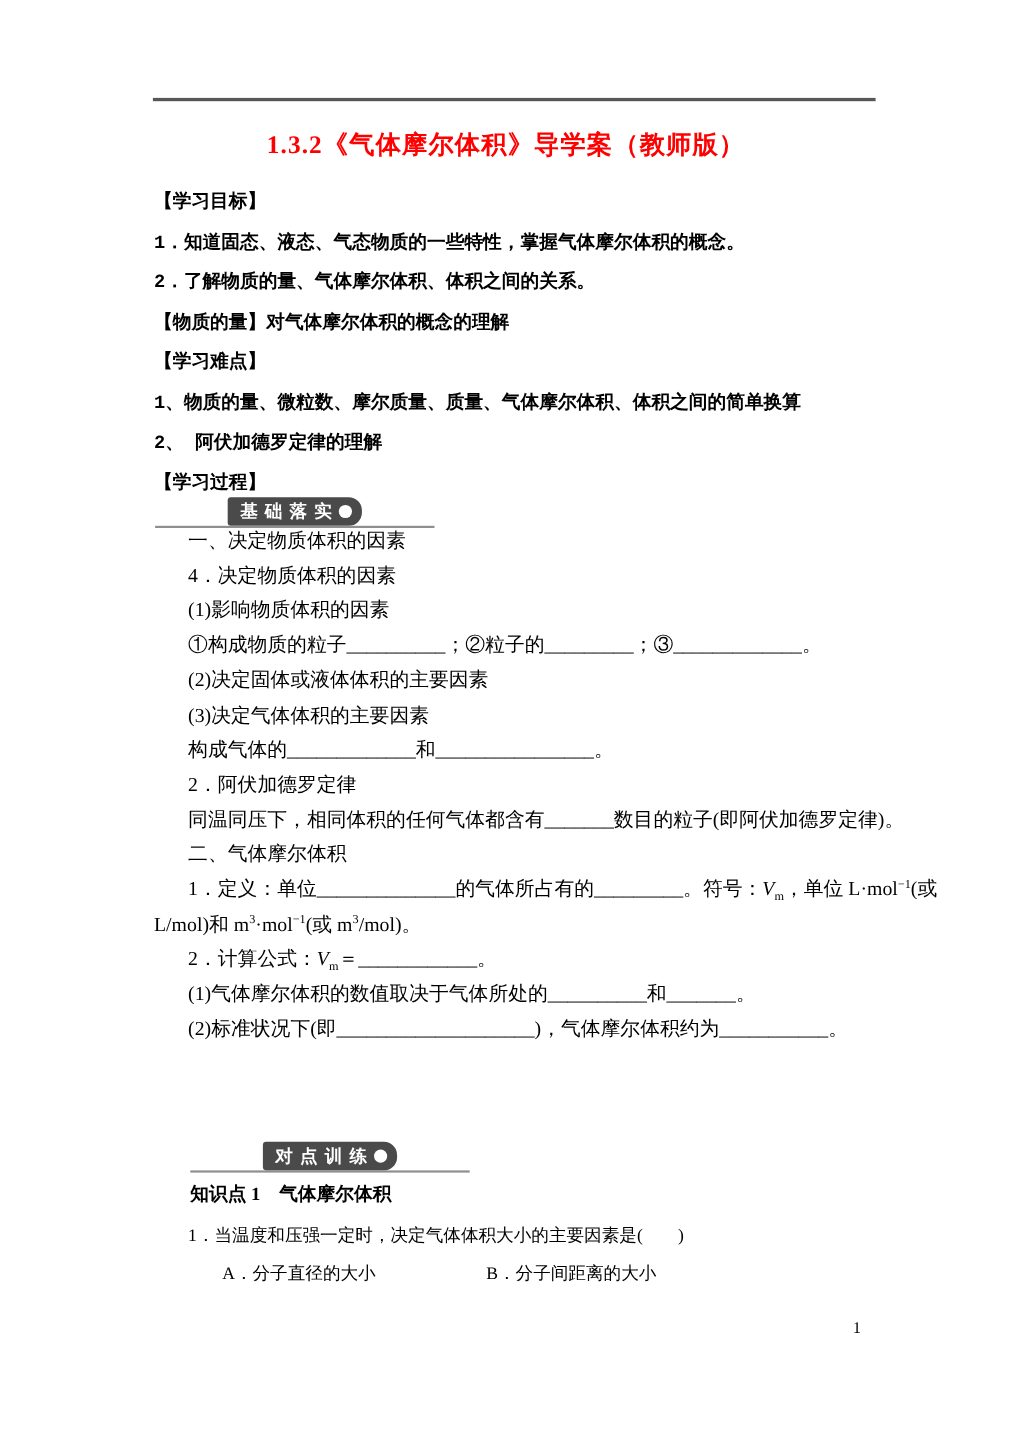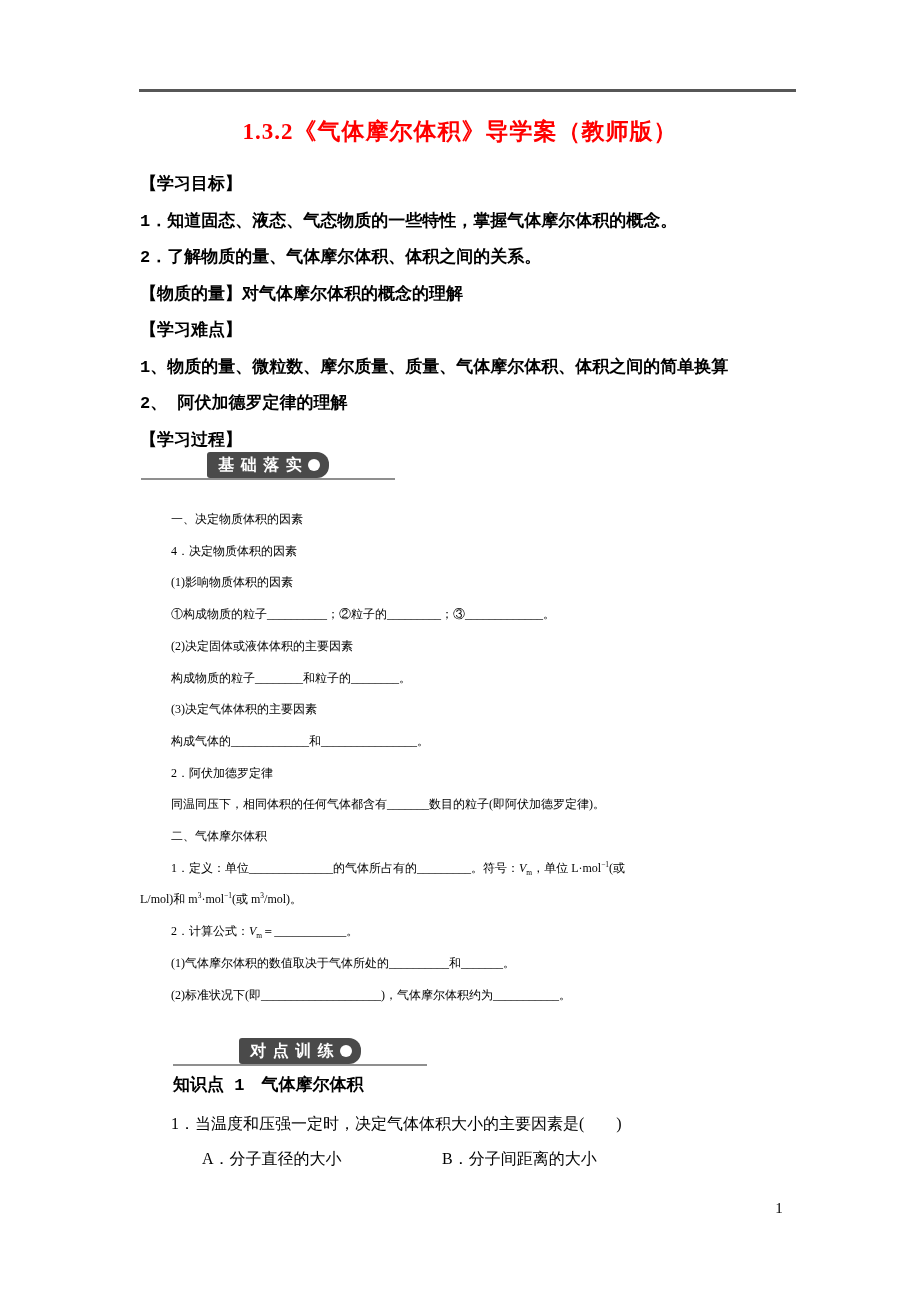--- a/index.html
+++ b/index.html
@@ -33,30 +33,30 @@
     display:flex; align-items:center; height:28px;
     background:var(--badge-bg,#4a4a4a); color:#fff;
     padding:0 9px 0 11px; border-radius:3px 12px 12px 3px;
     font-family:"Liberation Sans","DejaVu Sans",sans-serif;
     font-weight:bold; font-size:16px; letter-spacing:1px;
     box-sizing:border-box;
   }
   .badge-dot { width:12px; height:12px; background:#ffffff; border-radius:50%; margin-left:5px; flex:0 0 auto; }
   .badge-line { width:254px; height:2px; background:var(--line-gray,#8f8f8f); }
 
-  .block-b { position:absolute; left:140px; top:504px; width:740px; font-size:12px; }
+  .block-b { position:absolute; left:140px; top:476px; width:740px; font-size:18px; }
   .block-b p { margin:0; line-height:31.7px; text-indent:31px; white-space:nowrap; }
   .block-b p.no-indent { text-indent:0; }
   .block-b i { font-style:italic; font-family:"Liberation Serif","DejaVu Serif",serif; }
   sub, sup { font-size:0.62em; line-height:0; }
 
   .training-sec { position:absolute; left:140px; top:1072px; width:740px; font-size:16px; }
   .training-sec .kp {
     margin:0; line-height:28px; text-indent:33px;
-    font-family:Liberation Mono, monospace;
+    font-family:Liberation Serif, serif;
     font-weight:bold; font-size:17px; white-space:nowrap;
   }
   .training-sec .q    { margin:8px 0 0; line-height:32px; text-indent:31px; white-space:nowrap; }
   .training-sec .opts { margin:3px 0 0; line-height:32px; text-indent:31px; white-space:nowrap;font-family:Liberation Serif, serif; }
   .opt-a { display:inline-block; width:271px; }
 
   .page-number {
     position:absolute; left:769px; top:1200px; width:20px;
     text-align:center; font-size:15px;
   }
@@ -88,21 +88,20 @@
     </span>
     <span class="badge-line"></span>
   </div>
 
   <div class="block-b">
     <p>一、决定物质体积的因素</p>
     <p>4．决定物质体积的因素</p>
     <p>(1)影响物质体积的因素</p>
     <p>①构成物质的粒子__________；②粒子的_________；③_____________。</p>
     <p>(2)决定固体或液体体积的主要因素</p>
-    <p>构成物质的粒子________和粒子的________。</p>
     <p>(3)决定气体体积的主要因素</p>
     <p>构成气体的_____________和________________。</p>
     <p>2．阿伏加德罗定律</p>
     <p>同温同压下，相同体积的任何气体都含有_______数目的粒子(即阿伏加德罗定律)。</p>
     <p>二、气体摩尔体积</p>
     <p><span>1．定义：单位______________的气体所占有的_________。符号：</span><i>V</i><sub>m</sub><span>，单位 L·mol</span><sup>−1</sup><span>(或</span></p>
     <p class="no-indent"><span>L/mol)和 m</span><sup>3</sup><span>·mol</span><sup>−1</sup><span>(或 m</span><sup>3</sup><span>/mol)。</span></p>
     <p><span>2．计算公式：</span><i>V</i><sub>m</sub><span>＝____________。</span></p>
     <p>(1)气体摩尔体积的数值取决于气体所处的__________和_______。</p>
     <p>(2)标准状况下(即____________________)，气体摩尔体积约为___________。</p>

